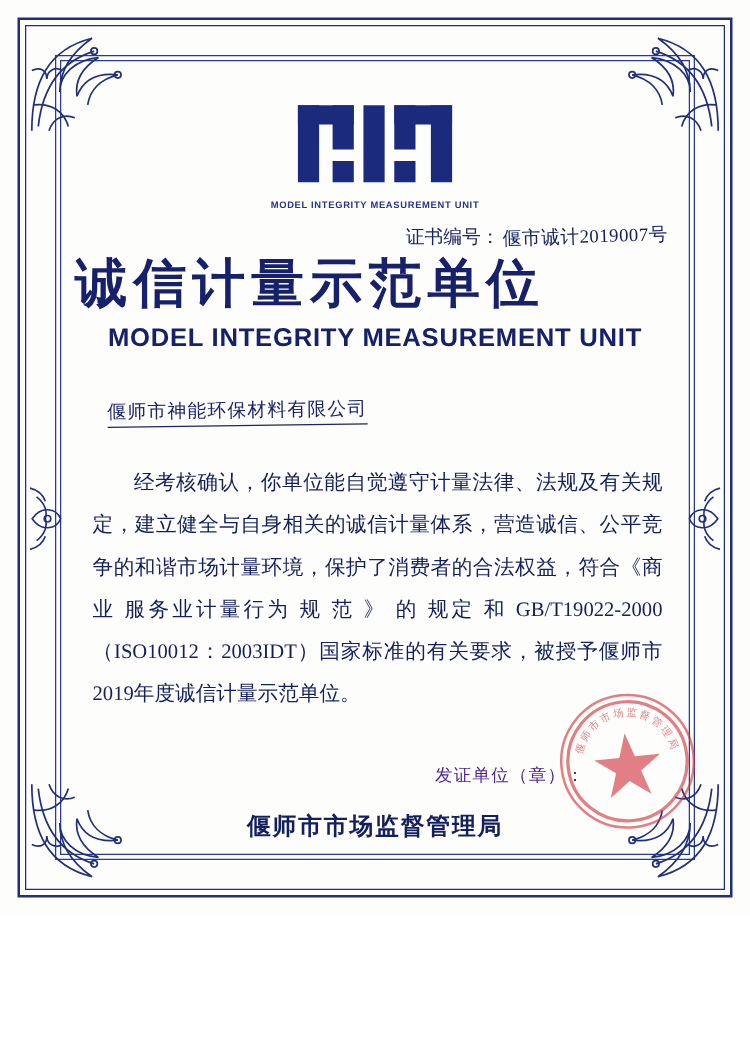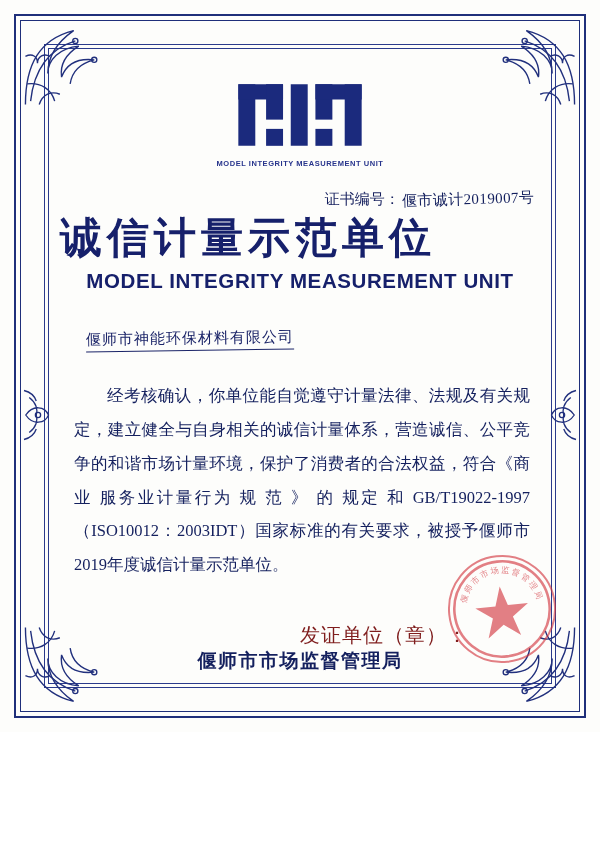--- a/index.html
+++ b/index.html
@@ -105,21 +105,21 @@
   .logo-caption {
     margin-top: 7px;
     font-size: 7.5px;
     letter-spacing: 0.55px;
     color: #27348c;
     font-weight: bold;
   }
 
   
   .serial-row {
-    margin-top: 22px;
+    margin-top: 12px;
     display: flex;
     justify-content: flex-end;
     align-items: baseline;
     padding-right: 6px;
   }
   .serial-label {
     font-size: 15px;
     color: #16205e;
     font-family: "Liberation Serif", serif;
   }
@@ -178,22 +178,22 @@
     text-align: justify;
     text-justify: inter-character;
     text-indent: 2em;
   }
 
   
   .issuer-row {
     margin-top: 40px;
     text-align: right;
     padding-right: 72px;
-    font-size: 20px;
-    color: #7f1d1d;
+    font-size: 14px;
+    color: #4c1d95;
     font-family: "Liberation Serif", serif;
     letter-spacing: 1px;
   }
 
   
   .seal {
     position: absolute;
     right: 44px;
     top: 555px;
     width: 104px;
@@ -316,21 +316,21 @@
     <div class="serial-row">
       <span class="serial-label">证书编号：</span>
       <span class="serial-value">偃市诚计2019007号</span>
     </div>
 
     <div class="title-cn">诚信计量示范单位</div>
     <div class="title-en">MODEL INTEGRITY MEASUREMENT UNIT</div>
 
     <div class="recipient">偃师市神能环保材料有限公司</div>
 
-    <div class="body-text">经考核确认，你单位能自觉遵守计量法律、法规及有关规定，建立健全与自身相关的诚信计量体系，营造诚信、公平竞争的和谐市场计量环境，保护了消费者的合法权益，符合《商业 服务业计量行为 规 范 》 的 规定 和 GB/T19022-1997（ISO10012：2003IDT）国家标准的有关要求，被授予偃师市2019年度诚信计量示范单位。</div>
+    <div class="body-text">经考核确认，你单位能自觉遵守计量法律、法规及有关规定，建立健全与自身相关的诚信计量体系，营造诚信、公平竞争的和谐市场计量环境，保护了消费者的合法权益，符合《商业 服务业计量行为 规 范 》 的 规定 和 GB/T19022-2000（ISO10012：2003IDT）国家标准的有关要求，被授予偃师市2019年度诚信计量示范单位。</div>
 
     <div class="issuer-row">发证单位（章）：</div>
 
   </div>
 
   <div class="seal">
     <svg viewBox="0 0 120 120" fill="none">
       <circle cx="60" cy="60" r="55" stroke="#d2333c" stroke-width="3"></circle>
       <path d="M60 34 l7.2 22.2 h23.3 l-18.9 13.7 7.3 22.2 -18.9-13.7 -18.9 13.7 7.3-22.2 -18.9-13.7 h23.3 z" fill="#d2333c"></path>
       <path id="sealArcTop" d="M18 60 A42 42 0 0 1 102 60"></path>

